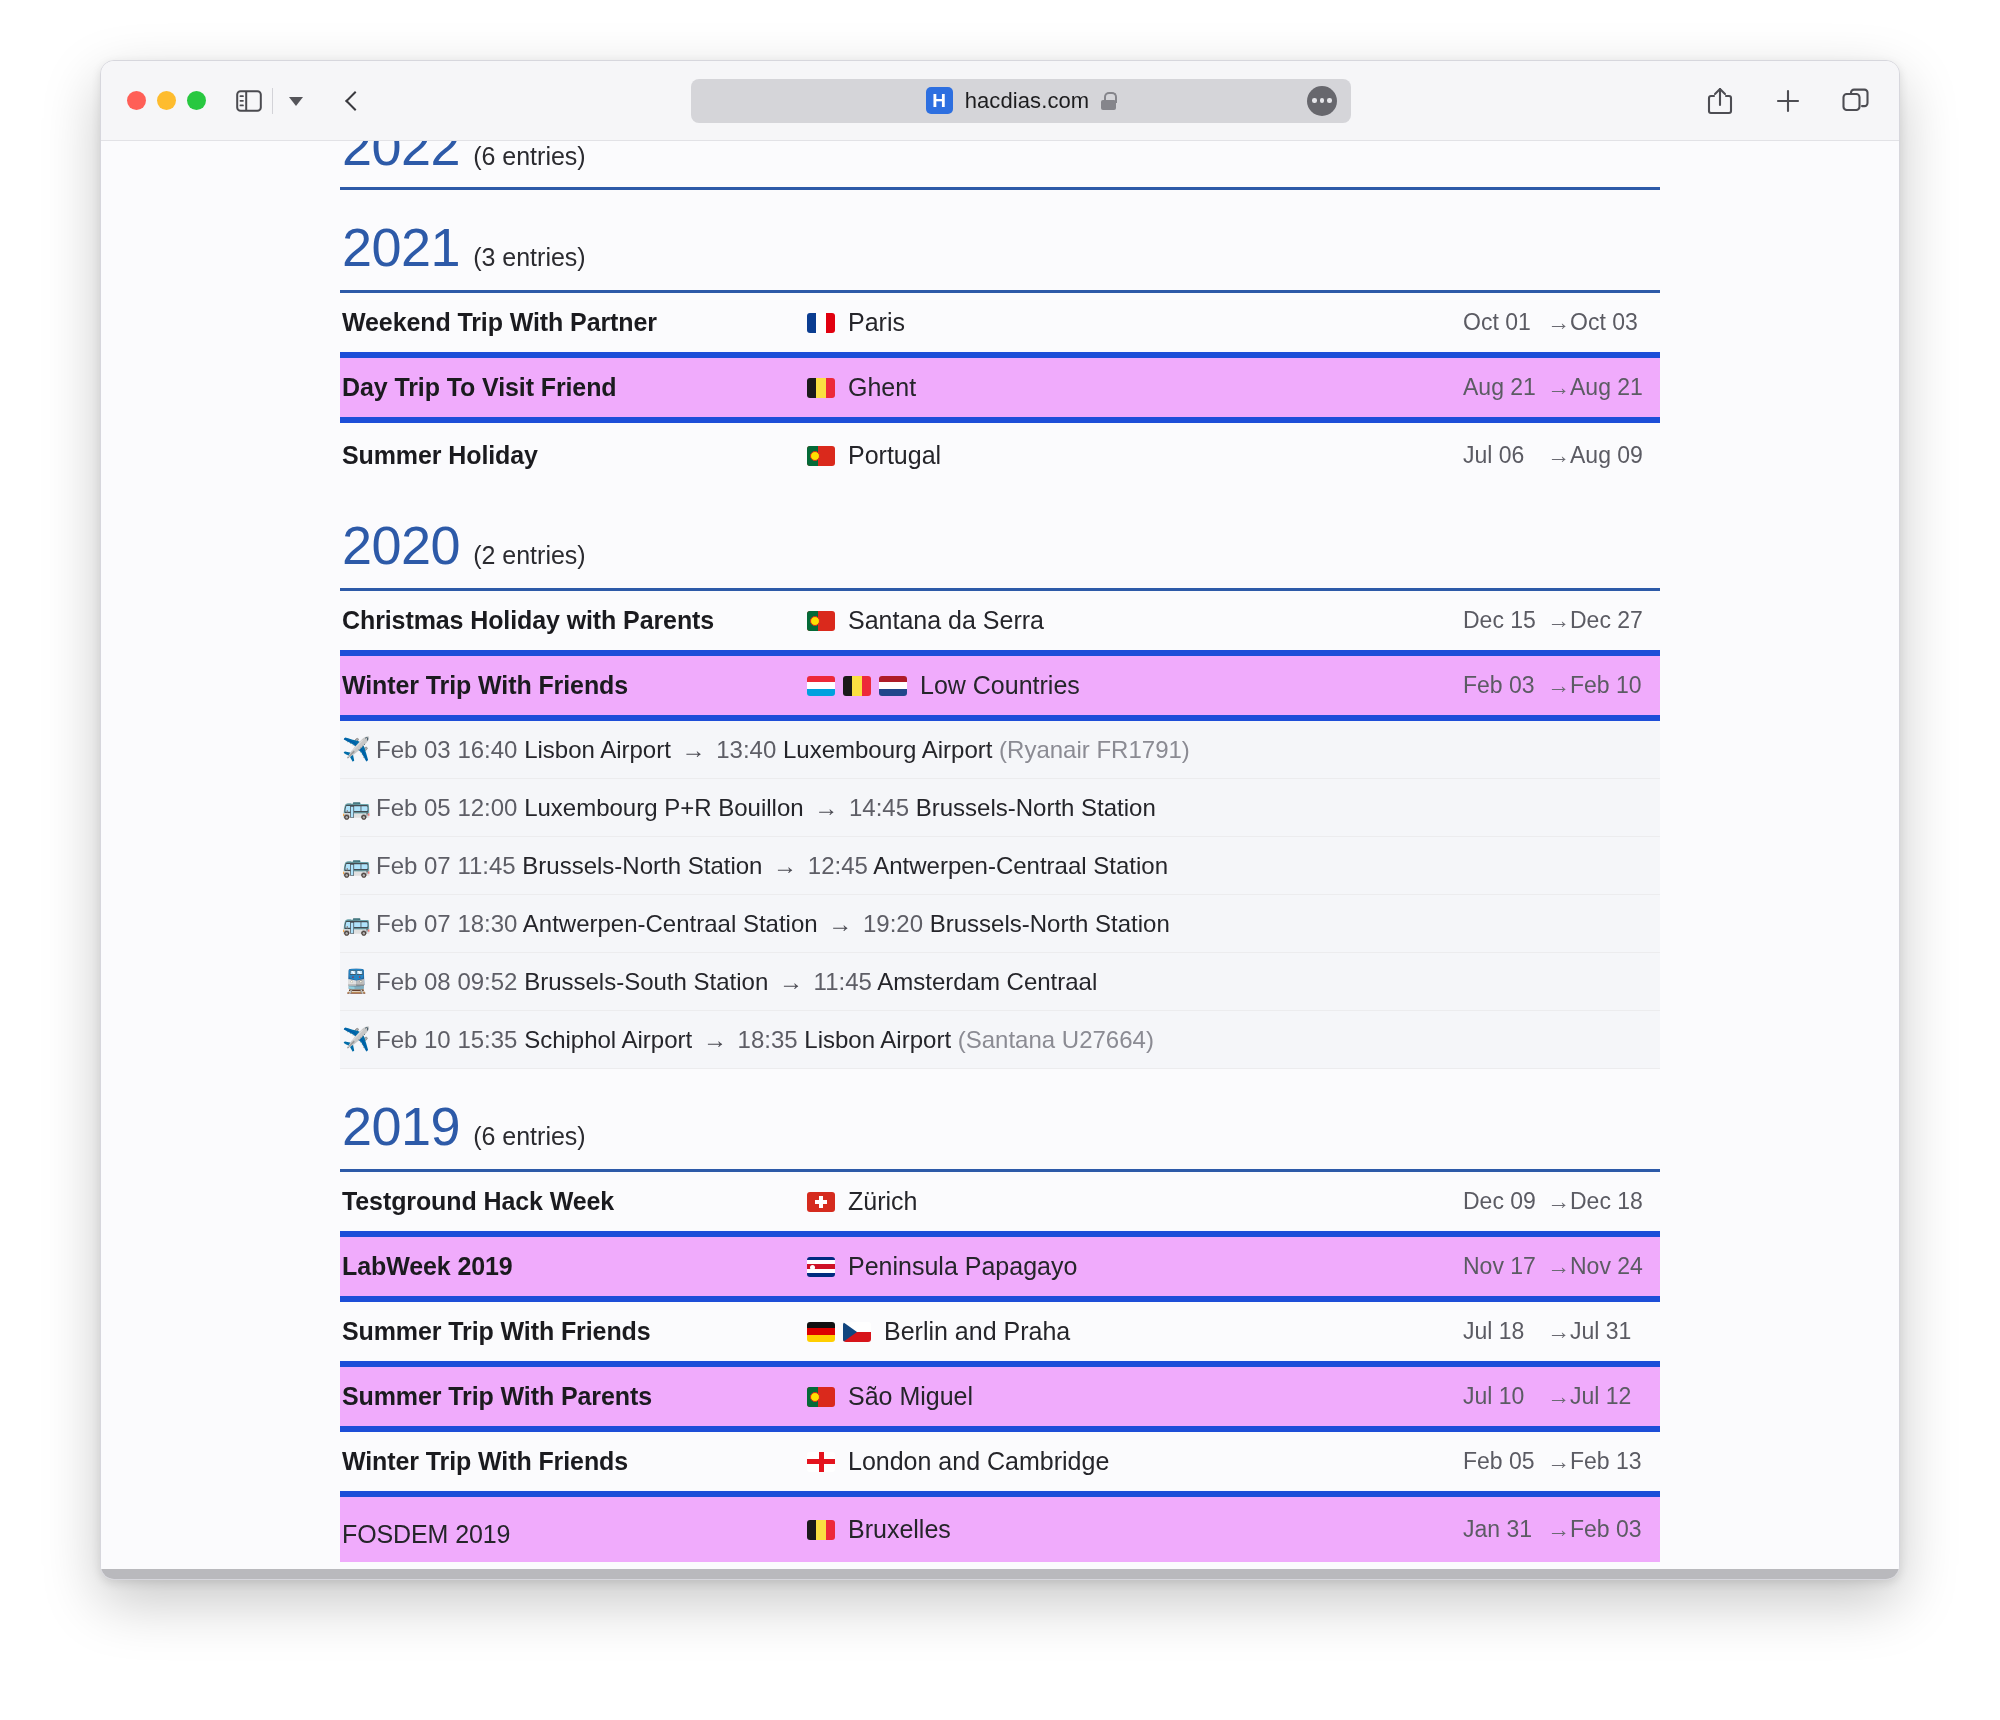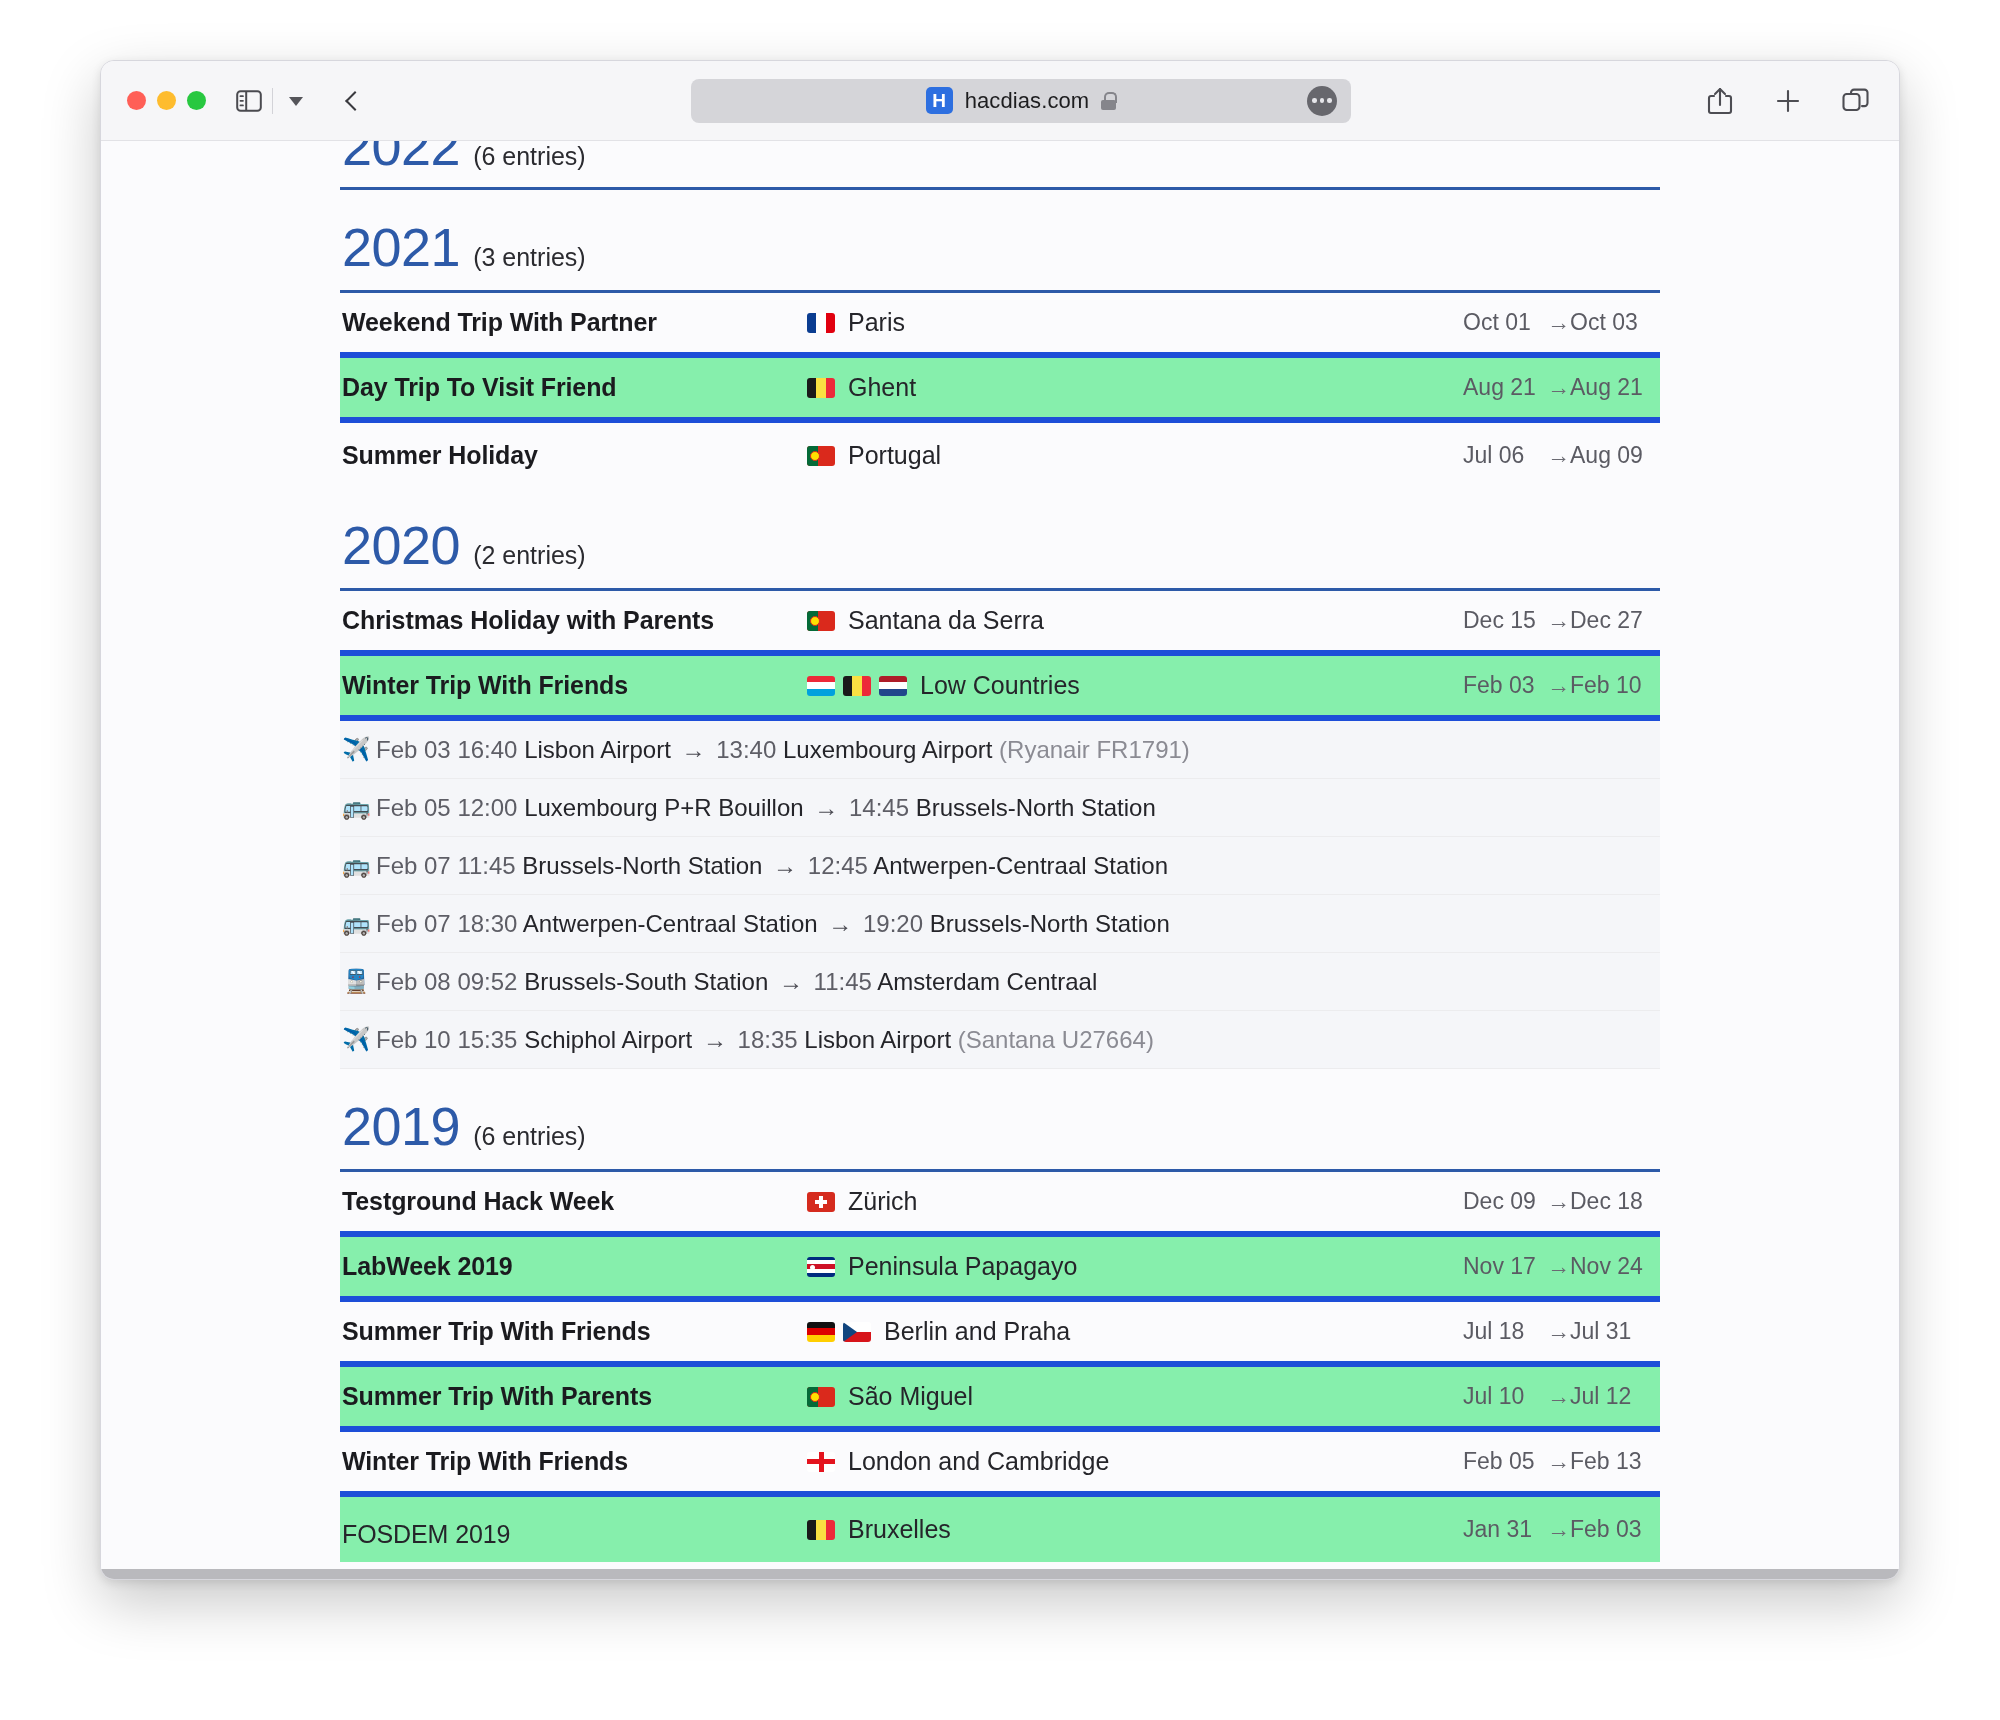--- a/index.html
+++ b/index.html
@@ -173,21 +173,21 @@
   
   .trips { width: 100%; }
   .trip-row {
     display: flex;
     align-items: center;
     height: 65px;
     border-bottom: 6px solid #1d4ed8;
     padding: 0 6px 0 2px;
   }
   .trip-row:last-child { border-bottom: none; }
-  .trip-row.alt { background: #86efac; }
+  .trip-row.alt { background: #f0abfc; }
   .trip-name {
     width: 465px;
     font-size: 25px;
     font-weight: bold;
     color: #1b1b1f;
     letter-spacing: -0.1px;
   }
   .trip-name.light { font-weight: normal; color: #25252a; }
   .trip-place {
     flex: 1;

